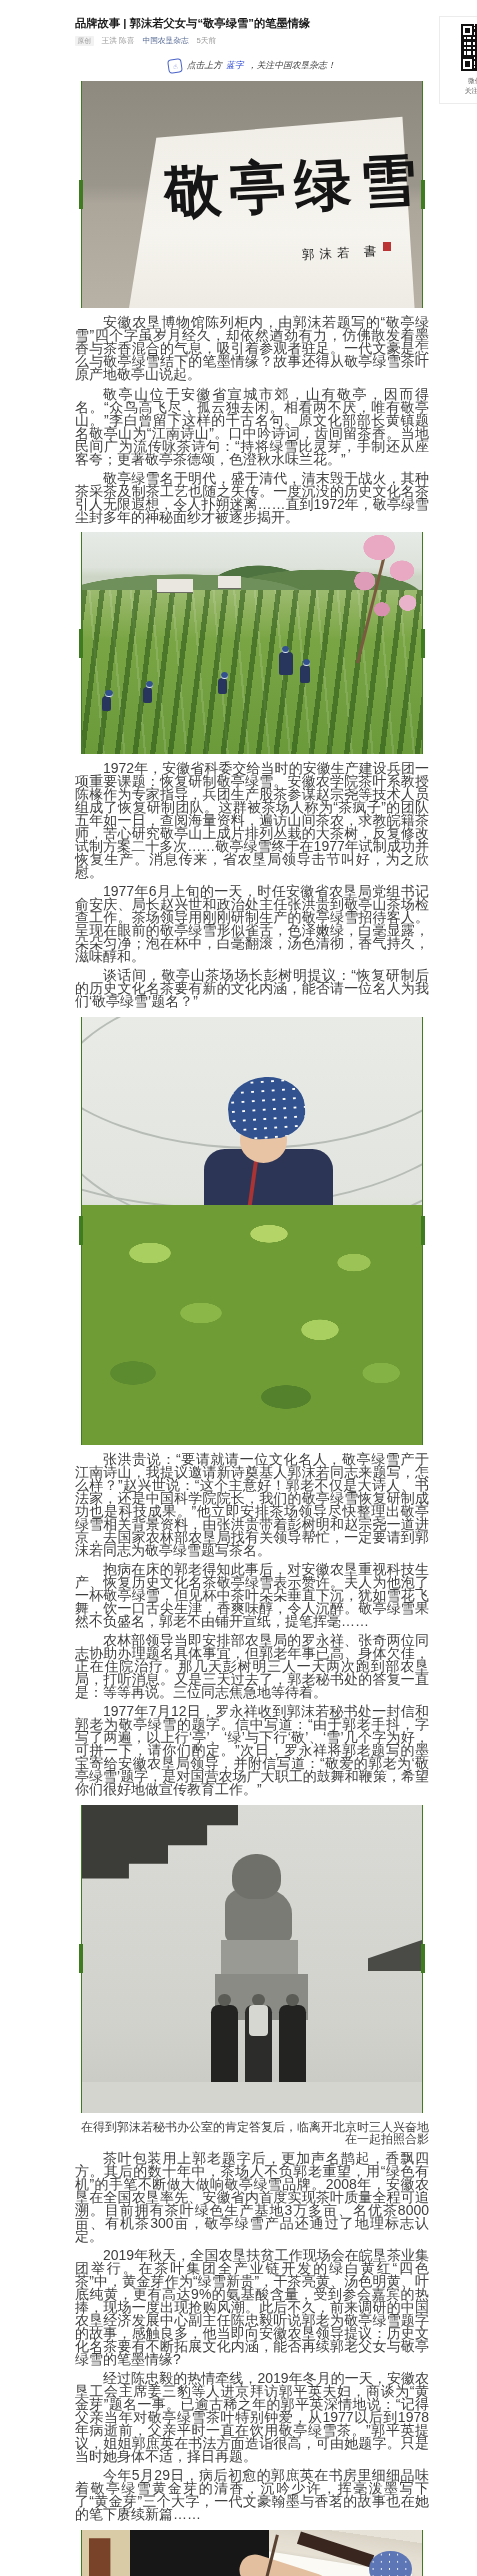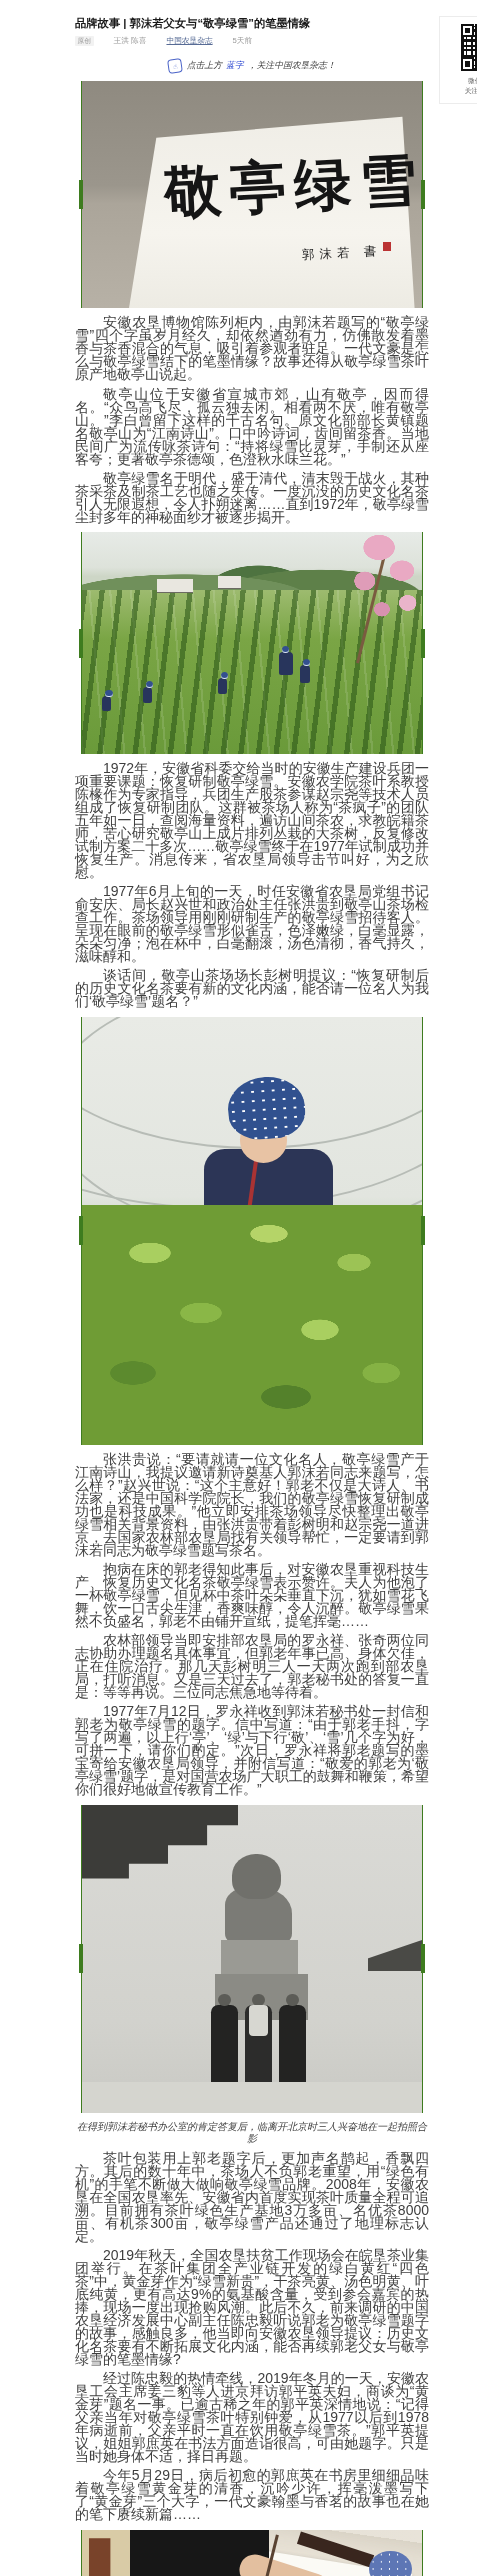--- a/index.html
+++ b/index.html
@@ -1,23 +1,23 @@
 <!DOCTYPE html>
 <html style="font-size:8.2px"><head>
 <meta charset="utf-8">
 <style>
   html,body{margin:0;padding:0;background:#fff;}
   .page{position:relative;width:477px;height:3263px;overflow:hidden;background:#fff;
         font-family:"Liberation Sans",sans-serif;color:#3e3e3e;}
   .content{width:354px;margin-left:75px;padding-top:15.5px;}
   
   .title{font-size:11.3px;line-height:15.5px;font-weight:bold;color:#191919;margin:0 0 5.2px 0;}
-  .byline{font-size:7.7px;color:#9b9b9b;margin-bottom:12.4px;display:flex;align-items:center;gap:20px;}
+  .byline{font-size:7.7px;color:#9b9b9b;margin-bottom:12.4px;display:flex;align-items:center;gap:8px;}
   .tag-original{background:#f2f2f2;color:#9b9b9b;font-size:6.7px;padding:0.5px 2.6px;border-radius:1px;}
-  .account-link{color:#576b95;cursor:pointer;text-decoration:underline;}
+  .account-link{color:#576b95;cursor:pointer;}
   
   .follow-tip{display:flex;align-items:center;justify-content:center;gap:4.1px;margin:3.1px 0 7.2px 0;
               font-family:"Liberation Serif",serif;font-style:italic;font-size:8.8px;color:#3c3c3c;}
   .hand-badge{display:inline-flex;align-items:center;justify-content:center;width:12.4px;height:12.4px;
               border:1px solid #4a63c8;border-radius:3.6px;color:#4a63c8;font-size:7.2px;transform:rotate(-8deg);
               font-family:"DejaVu Sans",sans-serif;}
   .blue-word{color:#2743d0;font-weight:normal;}
   
   .qr-follow{position:absolute;left:439px;top:15.5px;width:77px;background:#fff;border:0.5px solid #ececec;
              padding:7.2px 6.2px 6.2px 6.2px;text-align:center;cursor:pointer;}
@@ -28,21 +28,21 @@
       background-image:
         repeating-linear-gradient(0deg,#111 0 2.6px,transparent 2.6px 4.6px,#111 4.6px 6.2px,transparent 6.2px 9.8px),
         repeating-linear-gradient(90deg,#111 0 2.6px,#fff 2.6px 4.6px,#111 4.6px 6.2px,#fff 6.2px 9.8px);}
   .qr .fd{position:absolute;background:#fff;border:2.6px solid #111;}
   .qr .fd::after{content:"";position:absolute;inset:2.1px;background:#111;}
   .qr-mini{width:47px;height:47px;}
   .qr-mini .fd{width:9.3px;height:9.3px;border-width:2.1px;}
   .qr-mini .fd.tl{top:0;left:0}.qr-mini .fd.bl{bottom:0;left:0}
   
   p.body-p{font-size:14px;line-height:13px;margin:6.2px 0;text-indent:2em;color:#3e3e3e;text-align:justify;}
-  .photo-caption{font-size:10px;line-height:12.4px;color:#3e3e3e;text-align:center;margin:5.2px 0 2.1px 0;font-style:italic;}
+  .photo-caption{font-size:12px;line-height:12.4px;color:#3e3e3e;text-align:right;margin:5.2px 0 2.1px 0;}
   
   .frame{position:relative;width:340px;margin:8.2px auto;border-left:1px solid #3e7c1f;border-right:1px solid #3e7c1f;cursor:pointer;}
   .frame::before,.frame::after{content:"";position:absolute;top:50%;margin-top:-14.4px;width:3.6px;height:29px;background:#3e7c1f;z-index:5;}
   .frame::before{left:-2.6px}.frame::after{right:-2.6px}
   .ph{position:relative;width:100%;overflow:hidden;}
   
   .ph1{height:227px;background:linear-gradient(180deg,#8f8a80 0%,#9b968c 46%,#aba59a 54%,#b7b1a6 100%);}
   .ph1 .paper{position:absolute;left:4%;top:12%;width:94%;height:92%;background:linear-gradient(180deg,#efede6,#f6f4ee 60%,#eceae2);
               clip-path:polygon(10% 100%,19% 14%,96% 4%,100% 100%);}
   .ph1 .chars{position:absolute;left:24%;top:30%;width:70%;text-align:center;font-family:"DejaVu Serif",serif;

